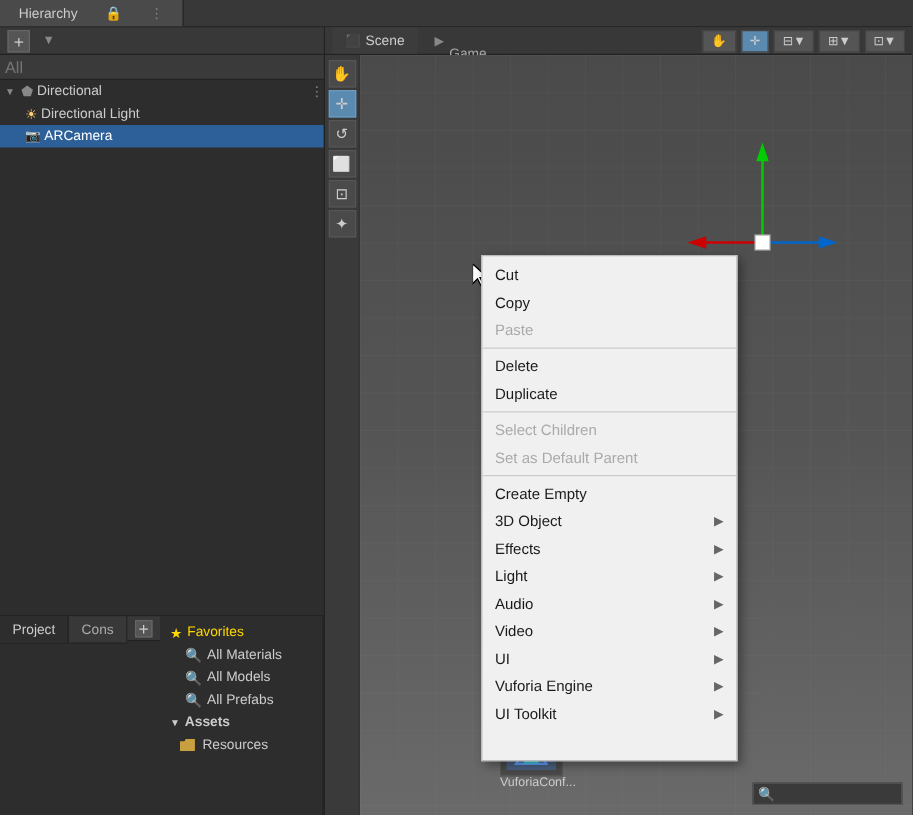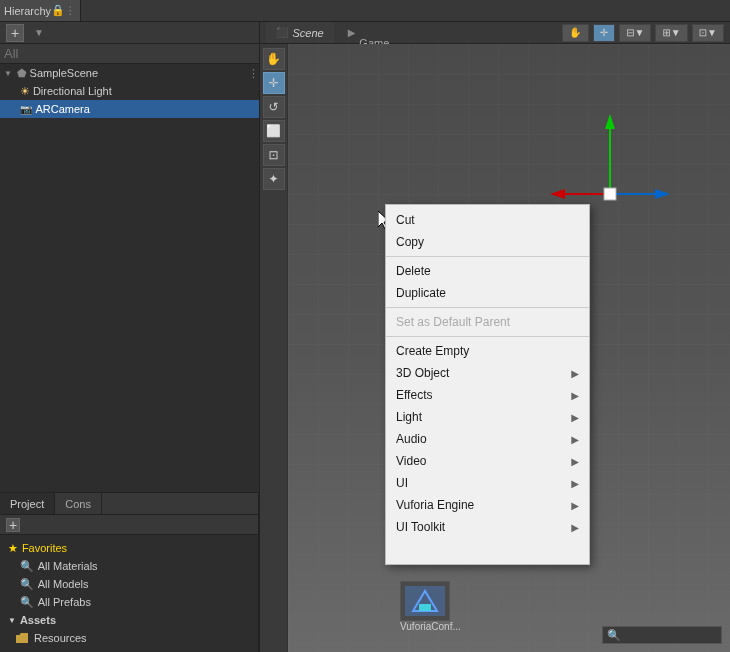--- a/index.html
+++ b/index.html
@@ -19,27 +19,27 @@
       display: flex;
       height: 22px;
       background: #383838;
       border-bottom: 1px solid #222;
       align-items: center;
     }
 
     .tab {
       display: flex;
       align-items: center;
-      padding: 0 4px;
+      padding: 0 15px;
       height: 100%;
       background: #3d3d3d;
       border-right: 1px solid #222;
       color: #ccc;
       font-size: 11px;
-      gap: 0;
+      gap: 22px;
     }
     .tab.active {
       background: #4a4a4a;
     }
 
     
     .main-layout {
       display: flex;
       height: calc(652px - 22px);
     }
@@ -117,21 +117,20 @@
     .bottom-panels {
       height: 160px;
       display: flex;
       border-top: 1px solid #222;
       flex-shrink: 0;
     }
 
     .project-panel, .console-panel {
       flex: 1;
       display: flex;
-      flex-direction: column;
       border-right: 1px solid #222;
       background: #2d2d2d;
     }
 
     .bottom-panel-content {
       flex: 1;
       overflow: hidden;
       padding: 4px;
     }
 
@@ -391,21 +390,21 @@
 
     <div class="search-bar">
       <input type="text" style="font-size: 13px;" placeholder="All">
     </div>
 
     <div class="hierarchy-content">
 
       <div class="tree-item" style="padding-left:4px;">
         <span class="tree-arrow">▼</span>
         <span style="font-size:11px;color:#888;">⬟</span>
-        <span style="color:#ccc;">SampleScene</span>
+        <span style="color:#ccc;">Directional</span>
         <span style="margin-left:auto;color:#888;font-size:11px;">⋮</span>
       </div>
 
       <div class="tree-item" style="padding-left:20px;">
         <span style="font-size:11px;color:#ffd070;">☀</span>
         <span>Directional Light</span>
       </div>
 
       <div class="tree-item selected" style="padding-left:20px;">
         <span style="font-size:10px;color:#60b0ff;">📷</span>
@@ -459,21 +458,21 @@
         </div>
       </div>
     </div>
   </div>
 
   <div class="right-panel">
 
     <div class="scene-toolbar">
       <div class="panel-tab active" style="background:#3c3c3c;color:#ccc;border:none;padding:0 10px;">
         <span style="color:#888;font-size:10px;">⬛</span>
-        <span style="margin-left:4px;font-style:italic;">Scene</span>
+        <span style="margin-left:4px;">Scene</span>
       </div>
       <div class="panel-tab" style="background:transparent;color:#aaa;border:none;padding:0 10px;">
         <span style="color:#888;font-size:10px;">▶</span>
         <span style="margin-left:4px;margin-top:21px;">Game</span>
       </div>
       <div style="margin-left:auto;display:flex;align-items:center;gap:4px;">
         <button class="scene-btn">✋</button>
         <button class="scene-btn" style="background:#5a8ab0;">✛</button>
         <button class="scene-btn">⊟▼</button>
         <button class="scene-btn">⊞▼</button>
@@ -518,28 +517,34 @@
         </svg>
       </div>
 
       <div class="context-menu">
         <div class="ctx-item">
           <span>Cut</span>
         </div>
         <div class="ctx-item">
           <span>Copy</span>
         </div>
+        <div class="ctx-item disabled">
+          <span>Paste</span>
+        </div>
         <div class="ctx-separator"></div>
         <div class="ctx-item">
           <span>Delete</span>
         </div>
         <div class="ctx-item">
           <span>Duplicate</span>
         </div>
         <div class="ctx-separator"></div>
+        <div class="ctx-item disabled">
+          <span>Select Children</span>
+        </div>
         <div class="ctx-item disabled">
           <span>Set as Default Parent</span>
         </div>
         <div class="ctx-separator"></div>
         <div class="ctx-item">
           <span>Create Empty</span>
         </div>
         <div class="ctx-item">
           <span>3D Object</span>
           <span class="ctx-arrow">▶</span>

